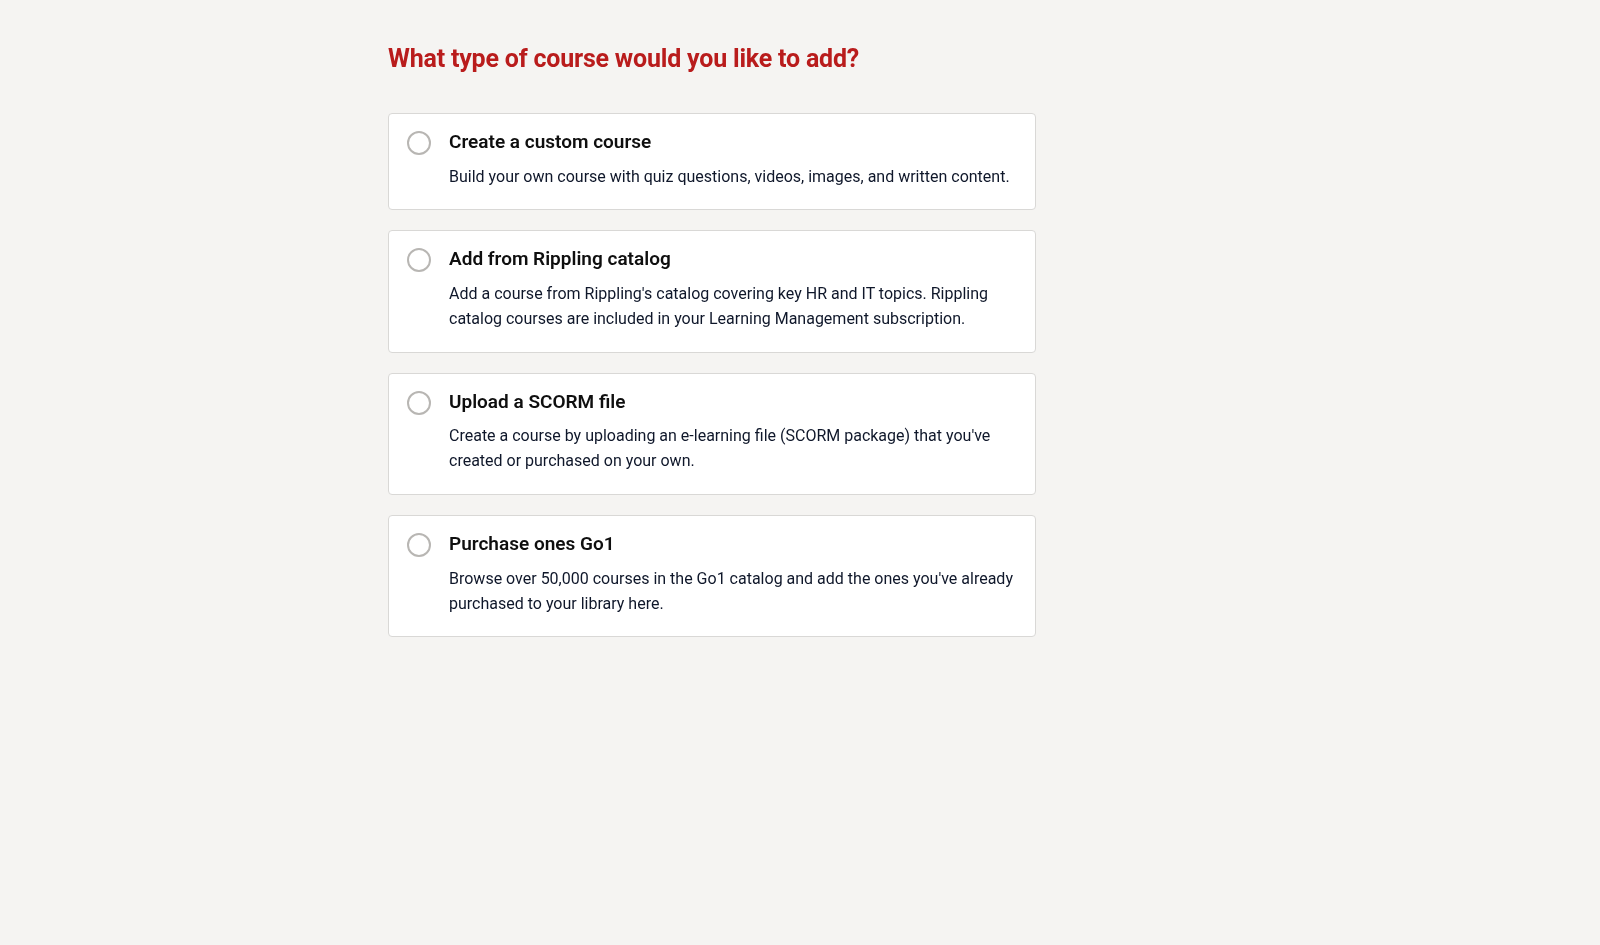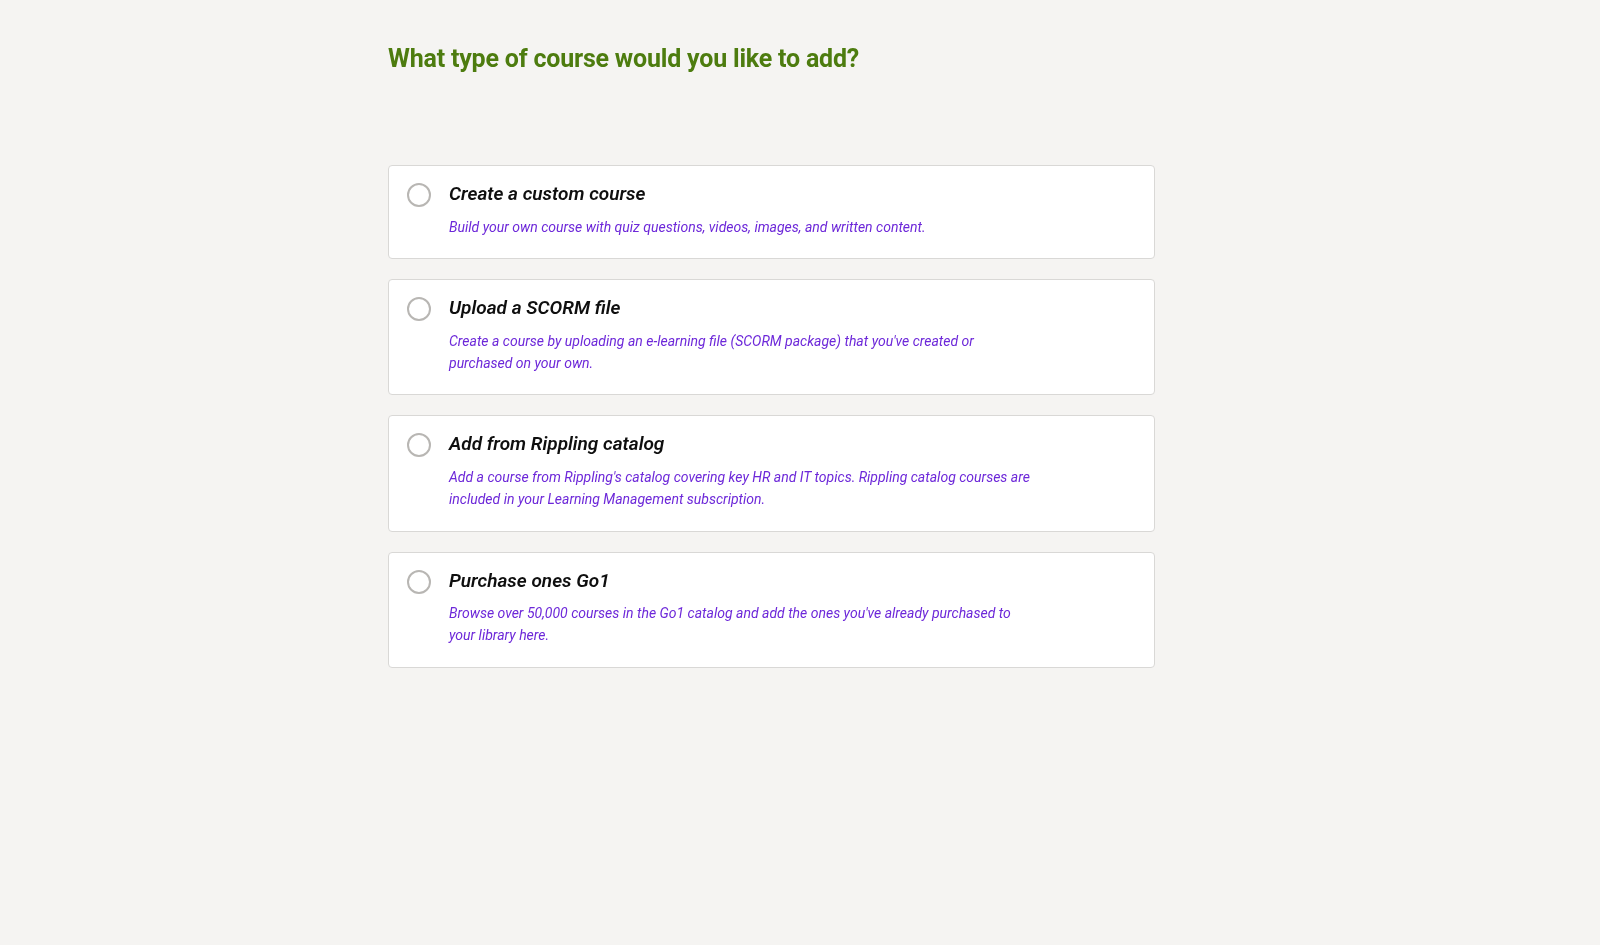--- a/index.html
+++ b/index.html
@@ -14,30 +14,29 @@
       min-height: 945px;
       color: #1a1a1a;
     }
     .container {
       padding-top: 44px;
       padding-left: 388px;
     }
     .heading {
       font-size: 25px;
       font-weight: 700;
-      color: #4d7c0f;
-      margin-bottom: 92px;
+      color: #b91c1c;
+      margin-bottom: 40px;
       letter-spacing: -0.2px;
     }
     .options-list {
       display: flex;
       flex-direction: column;
       gap: 20px;
-      width: 767px;
-      font-style: italic;
+      width: 648px;
     }
     .option-card {
       background-color: #ffffff;
       border: 1px solid #d9d8d6;
       border-radius: 4px;
       padding: 16px 18px 20px 18px;
       display: flex;
       align-items: flex-start;
       gap: 18px;
       cursor: pointer;
@@ -57,23 +56,23 @@
       gap: 10px;
       max-width: 590px;
     }
     .option-title {
       font-size: 19px;
       font-weight: 600;
       color: #0f0f0f;
       line-height: 1.3;
     }
     .option-description {
-      font-size: 14px;
+      font-size: 16px;
       font-weight: 400;
-      color: #6d28d9;
+      color: #0f172a;
       line-height: 1.55;
     }
   </style>
 </head>
 <body>
 
 <div class="container">
   <h1 class="heading">What type of course would you like to add?</h1>
 
   <div class="options-list">
@@ -82,30 +81,30 @@
       <div class="radio"></div>
       <div class="option-content">
         <div class="option-title">Create a custom course</div>
         <div class="option-description">Build your own course with quiz questions, videos, images, and written content.</div>
       </div>
     </div>
 
     <div class="option-card">
       <div class="radio"></div>
       <div class="option-content">
-        <div class="option-title">Upload a SCORM file</div>
-        <div class="option-description">Create a course by uploading an e-learning file (SCORM package) that you've created or purchased on your own.</div>
+        <div class="option-title">Add from Rippling catalog</div>
+        <div class="option-description">Add a course from Rippling's catalog covering key HR and IT topics. Rippling catalog courses are included in your Learning Management subscription.</div>
       </div>
     </div>
 
     <div class="option-card">
       <div class="radio"></div>
       <div class="option-content">
-        <div class="option-title">Add from Rippling catalog</div>
-        <div class="option-description">Add a course from Rippling's catalog covering key HR and IT topics. Rippling catalog courses are included in your Learning Management subscription.</div>
+        <div class="option-title">Upload a SCORM file</div>
+        <div class="option-description">Create a course by uploading an e-learning file (SCORM package) that you've created or purchased on your own.</div>
       </div>
     </div>
 
     <div class="option-card">
       <div class="radio"></div>
       <div class="option-content">
         <div class="option-title">Purchase ones Go1</div>
         <div class="option-description">Browse over 50,000 courses in the Go1 catalog and add the ones you've already purchased to your library here.</div>
       </div>
     </div>

